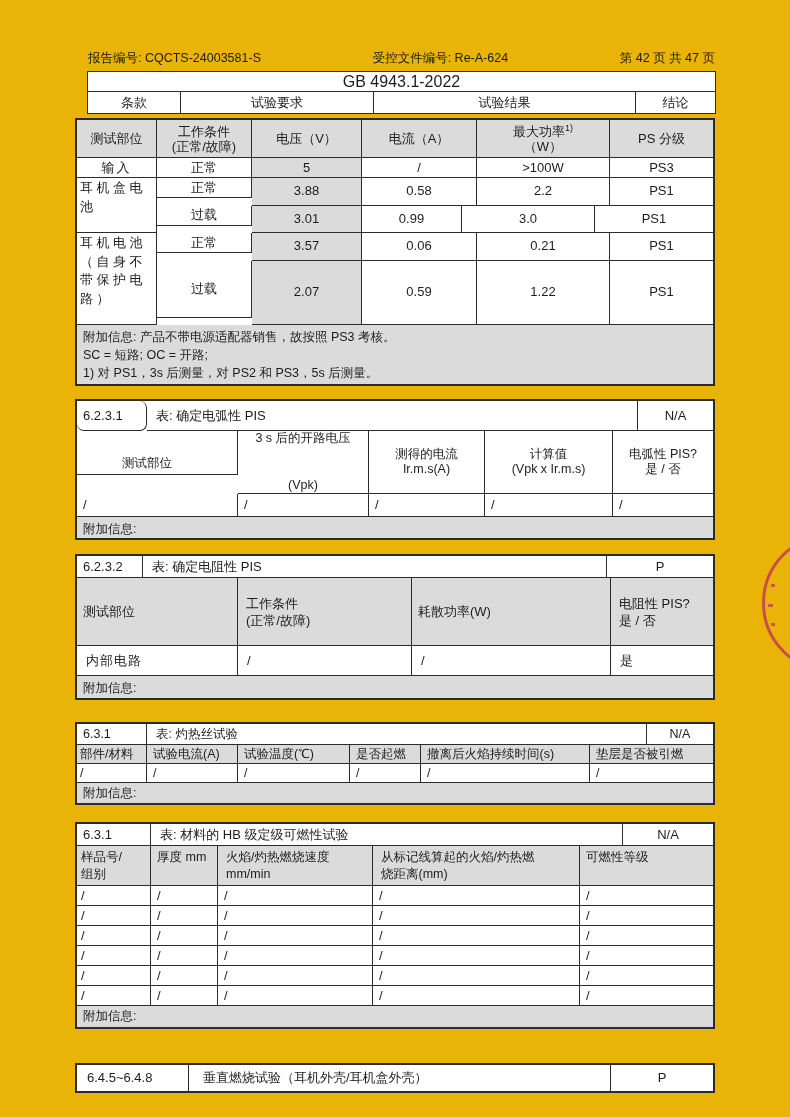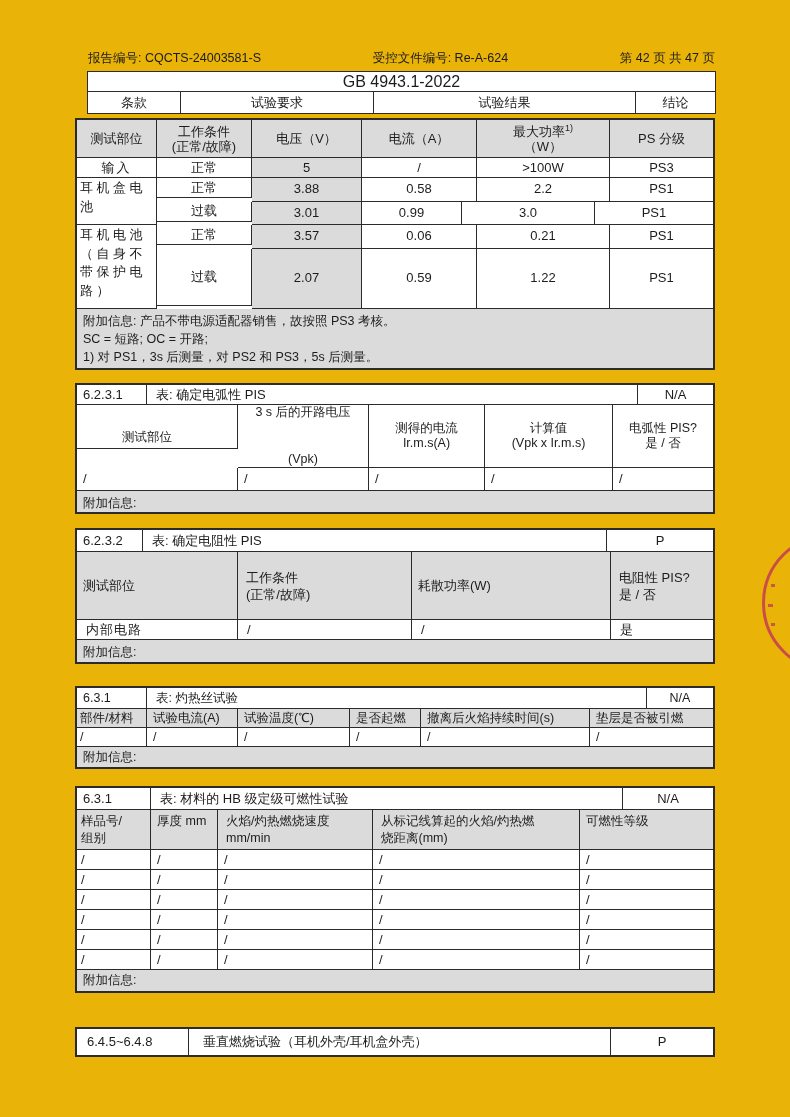--- a/index.html
+++ b/index.html
@@ -38,21 +38,21 @@
   .r .c:last-child{border-right:none;}
   .c.bb0{border-bottom:none;}
   .c.l{justify-content:flex-start;text-align:left;padding-left:6px;}
   .c.col2{flex-direction:column;line-height:15px;}
   .c.col2l{flex-direction:column;align-items:flex-start;text-align:left;padding-left:8px;line-height:17px;}
   .g{background:var(--shade);}
   .sub{flex:1 1 auto;display:flex;flex-direction:column;}
   .sub .r{flex:1 1 auto;}
   .part-cell{
     align-items:flex-start;justify-content:flex-start;text-align:left;
-    padding:1px 2px 8px 3px;line-height:18.5px;letter-spacing:3.5px;
+    padding:1px 2px 16px 3px;line-height:18.5px;letter-spacing:3.5px;
     word-break:break-all;
   }
   .notes{
     background:var(--shade);
     padding:3px 6px 2px 6px;line-height:18px;font-size:12.5px;
     box-sizing:border-box;text-align:left;
   }
   sup{font-size:9px;line-height:0;}
   
   .seal-arc{
@@ -152,21 +152,21 @@
 
       <div class="notes">
         <div>附加信息:   产品不带电源适配器销售，故按照 PS3 考核。</div>
         <div>SC = 短路; OC = 开路;</div>
         <div>1) 对 PS1，3s 后测量，对 PS2 和 PS3，5s 后测量。</div>
       </div>
     </div>
 
     <div class="sec" style="width:640px;margin-top:13px;">
       <div class="r">
-        <div class="c l" style="width:70px;height:20px;">6.2.3.1</div>
+        <div class="c l" style="width:70px;height:30px;border-radius:7px;">6.2.3.1</div>
         <div class="c l fx" style="padding-left:9px;">表: 确定电弧性 PIS</div>
         <div class="c" style="width:75px;">N/A</div>
       </div>
       <div class="r" style="font-size:12.5px;">
         <div class="c" style="width:161px;height:44px;align-items:flex-end;justify-content:flex-start;padding:0 0 3px 45px;text-align:left;">测试部位</div>
         <div class="c col2" style="width:131px;gap:32px;">
           <div>3 s 后的开路电压</div>
           <div>(Vpk)</div>
         </div>
         <div class="c col2" style="width:116px;">
@@ -204,21 +204,21 @@
           <div>工作条件</div>
           <div>(正常/故障)</div>
         </div>
         <div class="c g l" style="width:199px;">耗散功率(W)</div>
         <div class="c g col2l fx">
           <div>电阻性 PIS?</div>
           <div>是 / 否</div>
         </div>
       </div>
       <div class="r">
-        <div class="c l" style="width:161px;height:20px;padding-left:9px;letter-spacing:1px;">内部电路</div>
+        <div class="c l" style="width:161px;height:30px;padding-left:9px;letter-spacing:1px;">内部电路</div>
         <div class="c l" style="width:174px;padding-left:9px;">/</div>
         <div class="c l" style="width:199px;padding-left:9px;">/</div>
         <div class="c l fx" style="padding-left:9px;">是</div>
       </div>
       <div class="notes" style="height:22px;">附加信息:</div>
     </div>
 
     <div class="sec" style="width:640px;margin-top:22px;font-size:12.5px;">
       <div class="r">
         <div class="c l" style="width:70px;height:21px;">6.3.1</div>

